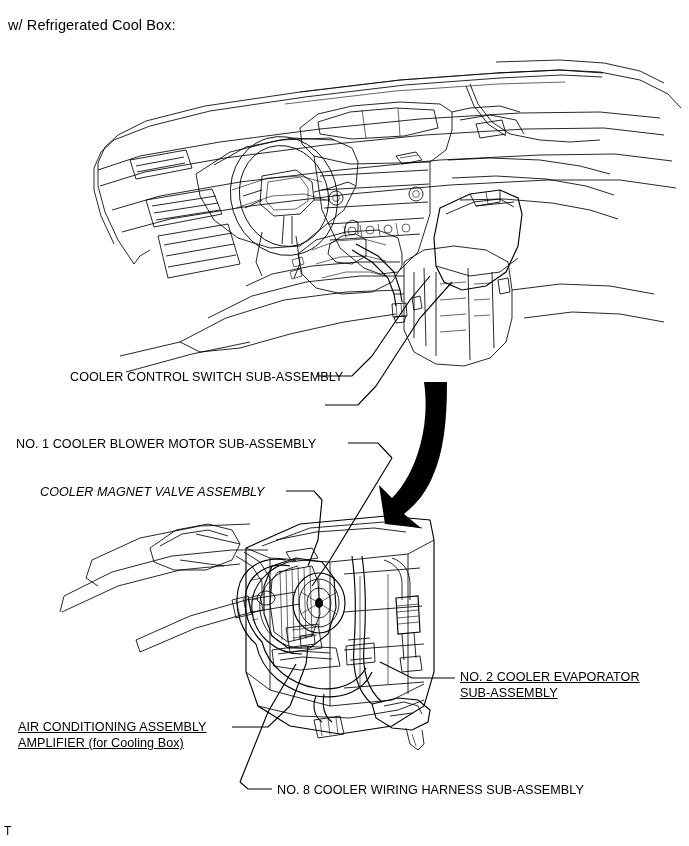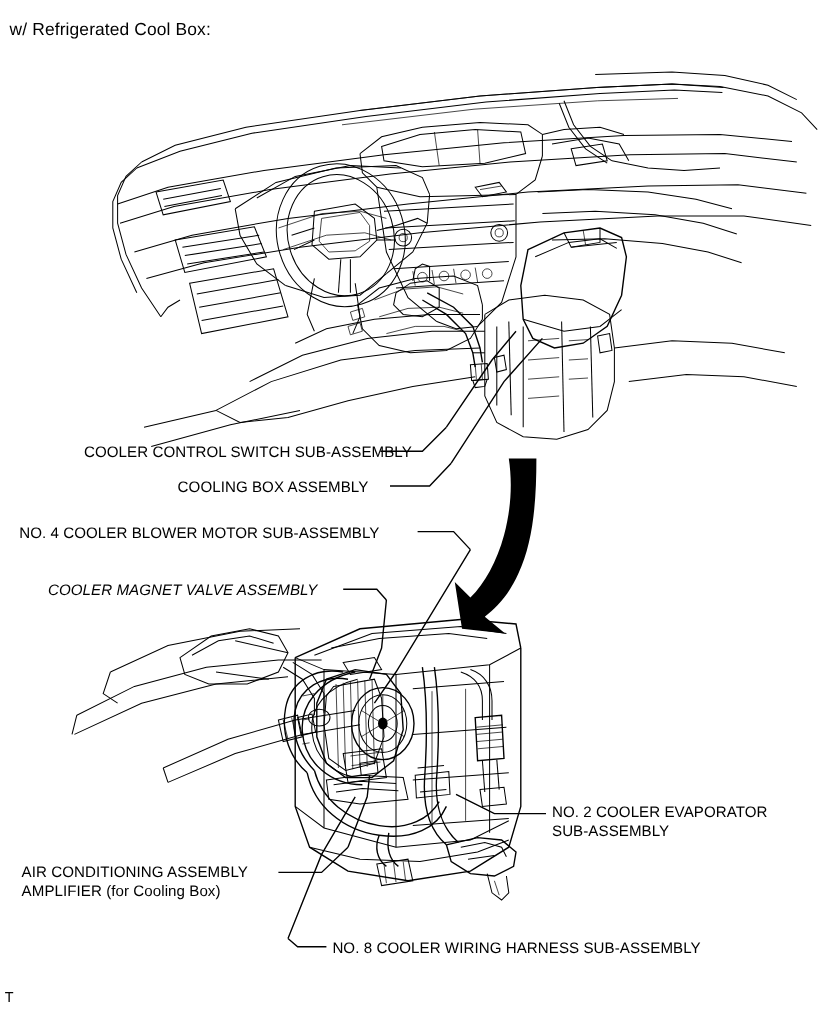--- a/index.html
+++ b/index.html
@@ -39,21 +39,21 @@
     line-height: 14px;
   }
   .callout {
     position: absolute;
     font-size: 12.6px;
     line-height: 15.5px;
     letter-spacing: 0.05px;
     white-space: nowrap;
   }
   .callout.twoline { white-space: normal; }
-  .callout .ln { display: block; }
+  .callout .ln { display: block; text-decoration: underline; }
   
   #lbl-cooler-control-switch { left: 22px;  top: 370px; margin-left: 48px; }
   #lbl-cooling-box           { left: 148px; top: 399px; }
   #lbl-no1-blower-motor      { left: 16px;  top: 437px; }
   #lbl-cooler-magnet-valve   { left: 40px;  top: 485px; font-style: italic; }
   #lbl-no2-evaporator        { left: 460px; top: 670px; }
   #lbl-ac-amplifier          { left: 18px;  top: 720px; }
   #lbl-no1-wiring-harness    { left: 277px; top: 783px; }
 
   svg.art {
@@ -395,23 +395,22 @@
       <path class="leader" d="M232 727 L268 727 L290 706"></path>
       <path class="leader" d="M290 706 L306 664 L308 646"></path>
 
       <path class="leader" d="M272 789 L248 789 L240 782"></path>
       <path class="leader" d="M240 782 L268 712 L296 664"></path>
     </g>
   </svg>
 
   <div class="callout" id="lbl-cooler-control-switch">COOLER CONTROL SWITCH SUB-ASSEMBLY</div>
 
-  <div class="callout" id="lbl-cooling-box">COOLING BOX ASSEMBLY</div>
-
-  <div class="callout" id="lbl-no1-blower-motor">NO. 4 COOLER BLOWER MOTOR SUB-ASSEMBLY</div>
+
+  <div class="callout" id="lbl-no1-blower-motor">NO. 1 COOLER BLOWER MOTOR SUB-ASSEMBLY</div>
 
   <div class="callout" id="lbl-cooler-magnet-valve">COOLER MAGNET VALVE ASSEMBLY</div>
 
   <div class="callout twoline" id="lbl-no2-evaporator">
     <span class="ln">NO. 2 COOLER EVAPORATOR</span>
     <span class="ln">SUB-ASSEMBLY</span>
   </div>
 
   <div class="callout twoline" id="lbl-ac-amplifier">
     <span class="ln">AIR CONDITIONING ASSEMBLY</span>

